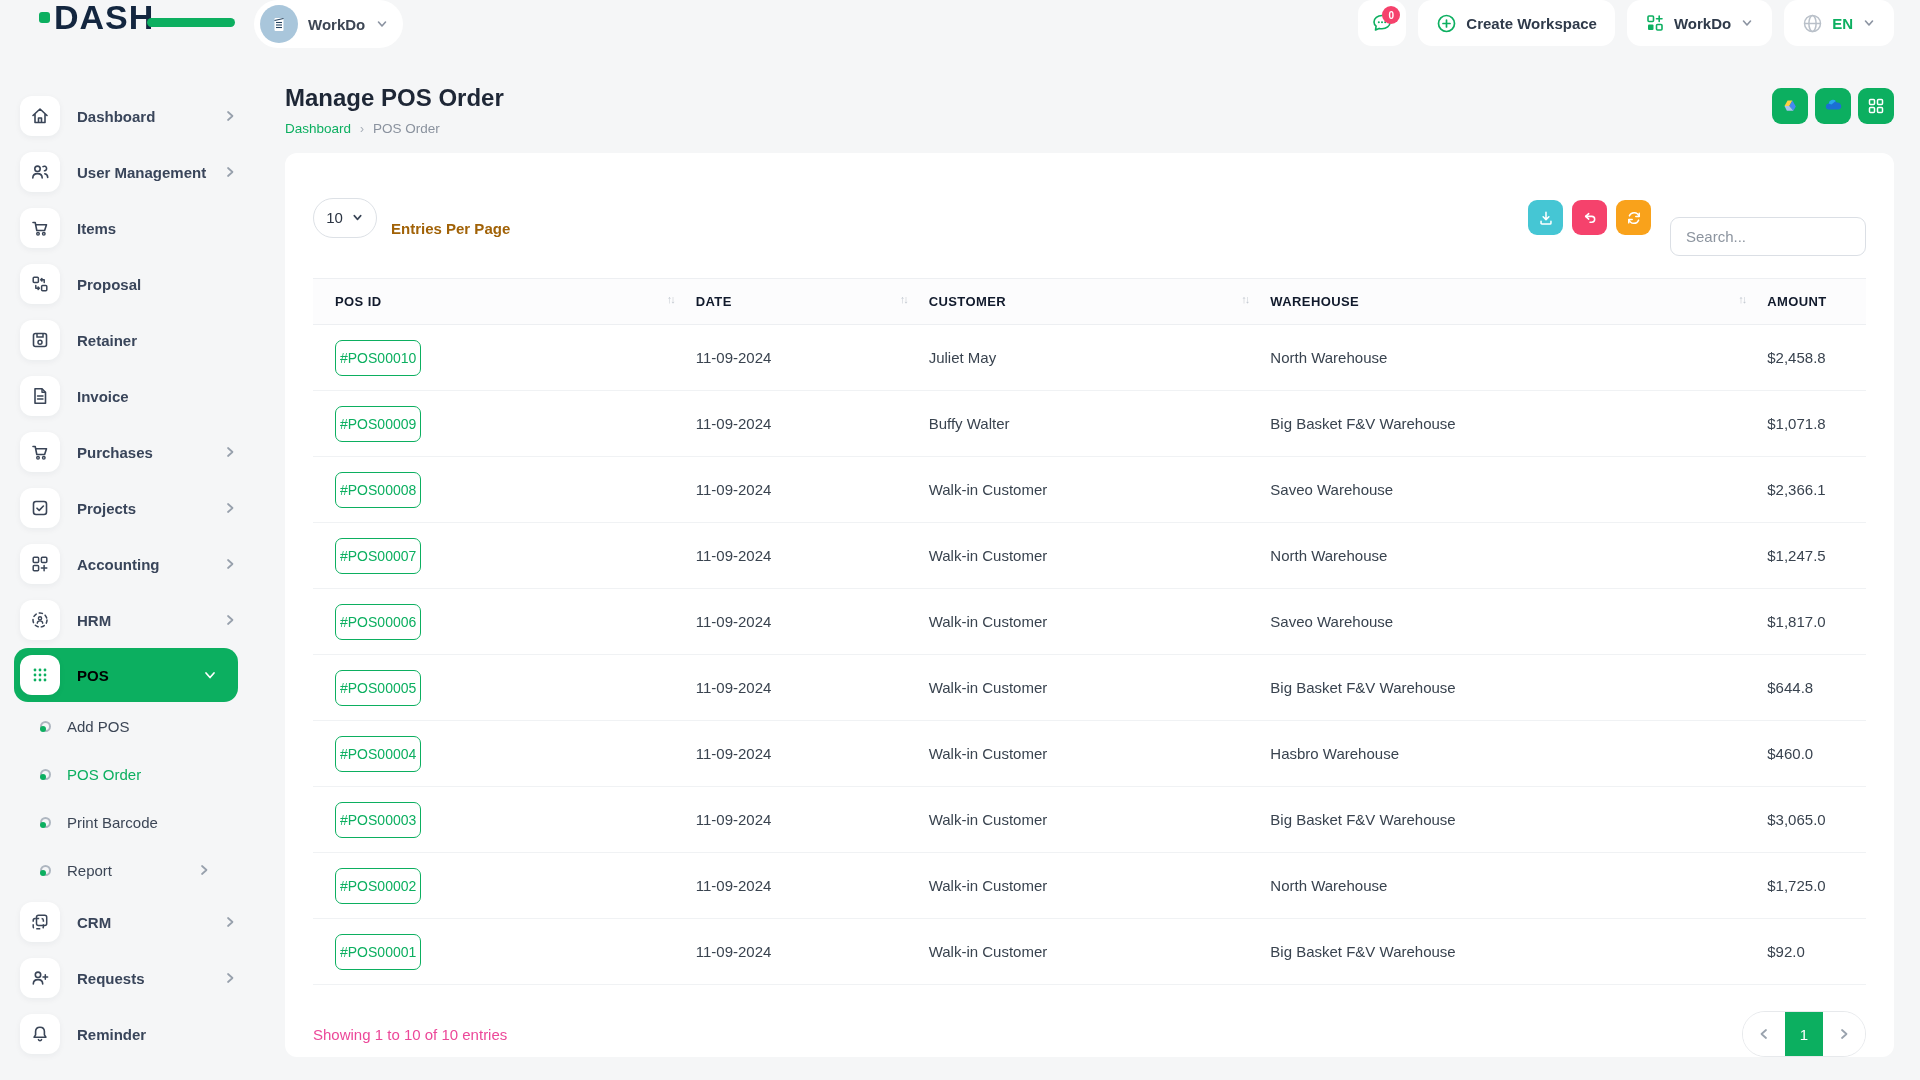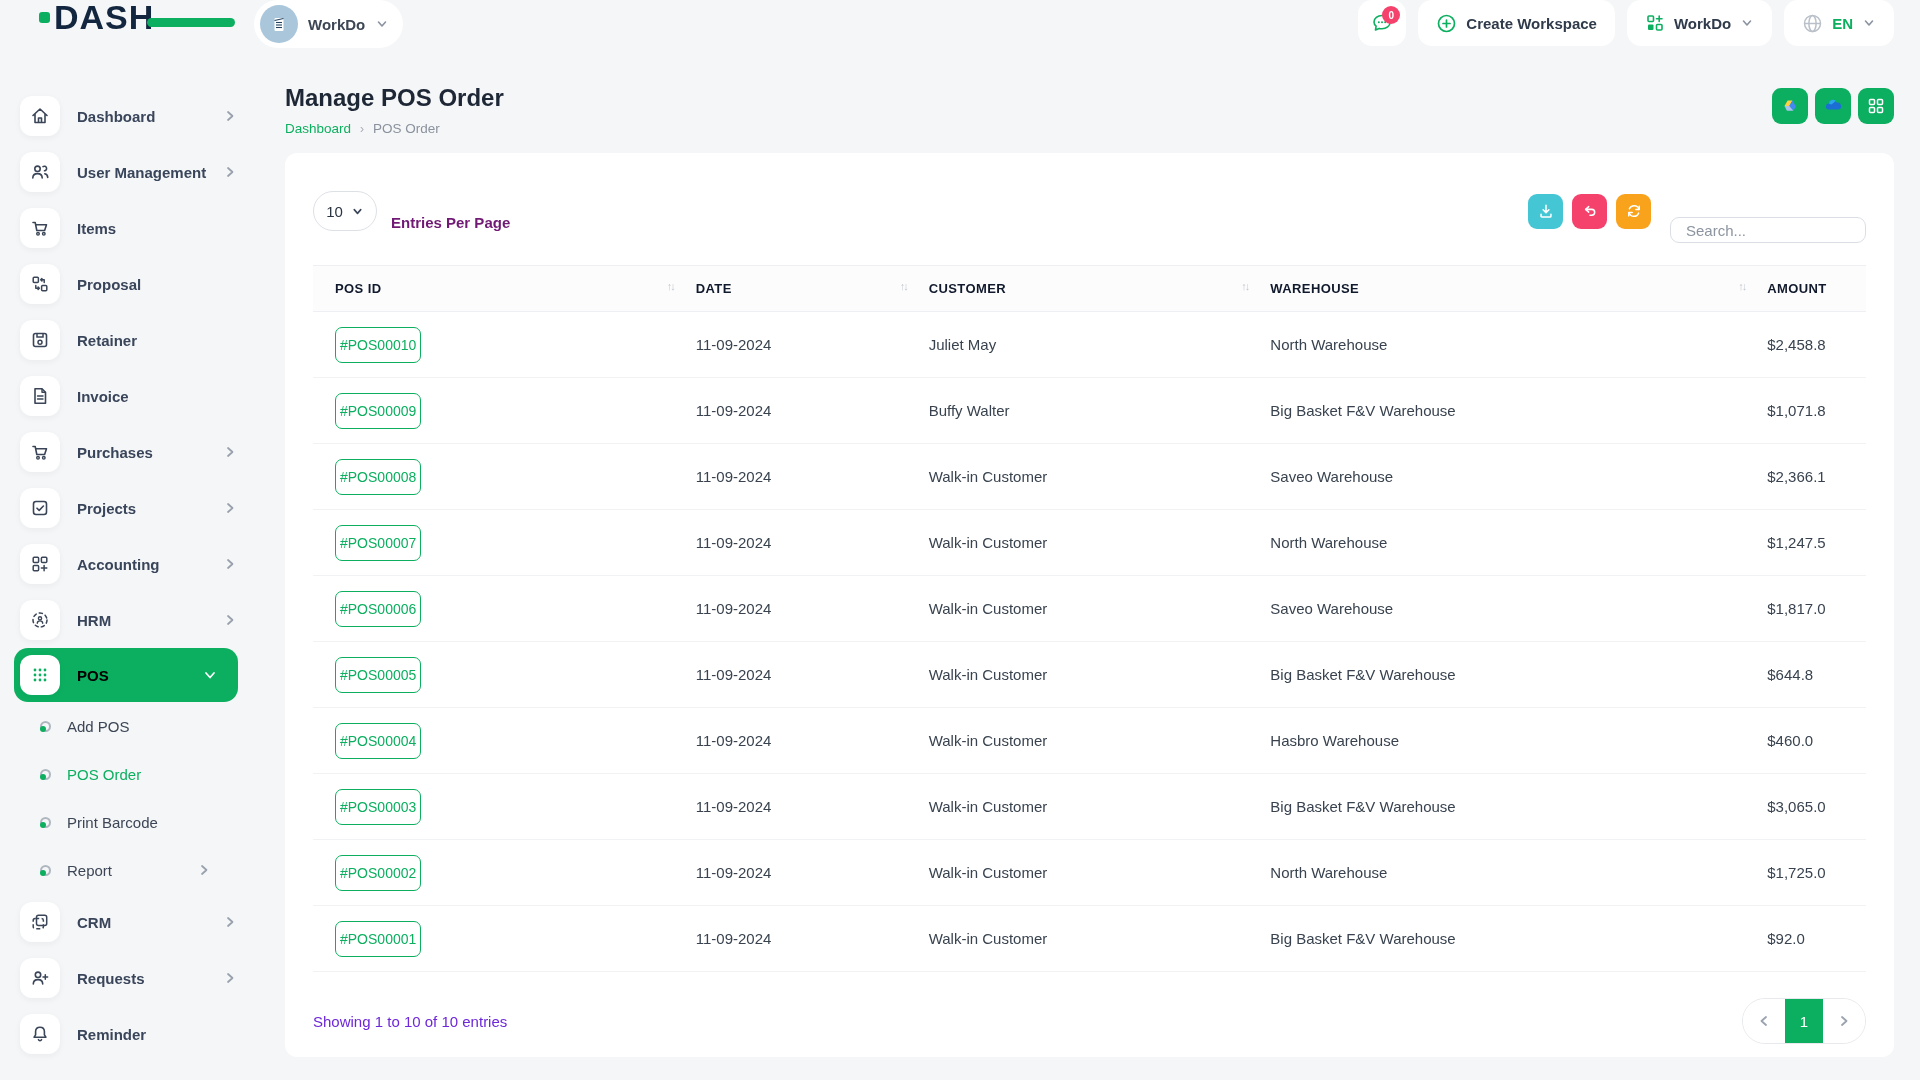--- a/index.html
+++ b/index.html
@@ -53,46 +53,46 @@
   .crumb-current { color:#8A929E; }
   .quick-actions { margin-left:auto; display:flex; gap:7px; margin-top:4px; }
   .qa-btn { width:36px; height:36px; border:none; border-radius:9px; background:#0CAF60; display:flex;
     align-items:center; justify-content:center; cursor:pointer; }
 
   
   .card { margin-top:17px; background:#fff; border-radius:12px; padding:26px 28px 24px; height:904px; }
   .controls { display:flex; align-items:center; }
   .select-box { width:64px; height:40px; border:1px solid #DDE1E6; border-radius:20px; background:#fff;
     display:flex; align-items:center; justify-content:center; gap:8px; font-size:15px; color:#2B3442; cursor:pointer; }
-  .entries-label { margin-left:14px; font-size:15px; font-weight:600; color:#701a75;margin-top:22px; }
+  .entries-label { margin-left:14px; font-size:15px; font-weight:600; color:#a16207;margin-top:22px; }
   .controls-right { margin-left:auto; display:flex; align-items:center; gap:9px; }
   .act-btn { width:35px; height:35px; border:none; border-radius:9px; display:flex; align-items:center; justify-content:center; cursor:pointer; }
   .act-download { background:#45C6D4; }
   .act-undo { background:#F5426C; }
   .act-refresh { background:#F9A21B; margin-right:10px; }
-  .search-input { width:196px; height:26px; border:1px solid #DBDFE5; border-radius:9px; padding:0 15px;
+  .search-input { width:196px; height:39px; border:1px solid #DBDFE5; border-radius:9px; padding:0 15px;
     font-size:15px; color:#3A4354; background:#fff; font-family:"Liberation Sans",sans-serif;margin-top:38px; }
   .search-input::placeholder { color:#8C949F; }
 
   
   table { width:100%; border-collapse:collapse; margin-top:22px; }
   thead th { background:#FCFCFD; border-top:1px solid #EDEFF2; border-bottom:1px solid #EDEFF2;
     font-size:13px; font-weight:700; color:#111A2C; text-align:left; letter-spacing:.4px;
     padding:15px 10px; position:relative; }
   th:first-child, td:first-child { padding-left:22px; }
   .sort-glyph { position:absolute; right:12px; top:14px; font-size:11px; color:#C2C8D0; letter-spacing:-2px; cursor:pointer; }
   tbody td { border-bottom:1px solid #F0F2F4; padding:14px 10px; font-size:15px; color:#39434F; height:66px; }
   .col-posid { width:24%; } .col-date { width:15%; } .col-customer { width:22%; }
   .col-warehouse { width:32%; } .col-amount { width:7%; }
   .pos-badge { display:inline-block; border:1px solid #0CAF60; color:#0CAF60; border-radius:7px;
     padding:9px 4px; font-size:14px; background:#fff; cursor:pointer; }
 
   
   .card-footer { display:flex; align-items:center; margin-top:26px; }
-  .showing-text { font-size:15px; color:#6d28d9; }
+  .showing-text { font-size:15px; color:#ec4899; }
   .pagination { margin-left:auto; display:flex; align-items:stretch; background:#fff;
     border:1px solid #E7E9EC; border-radius:24px; overflow:hidden; height:46px; }
   .page-nav { width:42px; display:flex; align-items:center; justify-content:center; cursor:pointer; background:#fff; border:none; }
   .page-num { width:38px; display:flex; align-items:center; justify-content:center; background:#0CAF60;
     color:#fff; font-size:15px; cursor:pointer; }
 </style>
 </head>
 <body>
 
 <header class="topbar">

